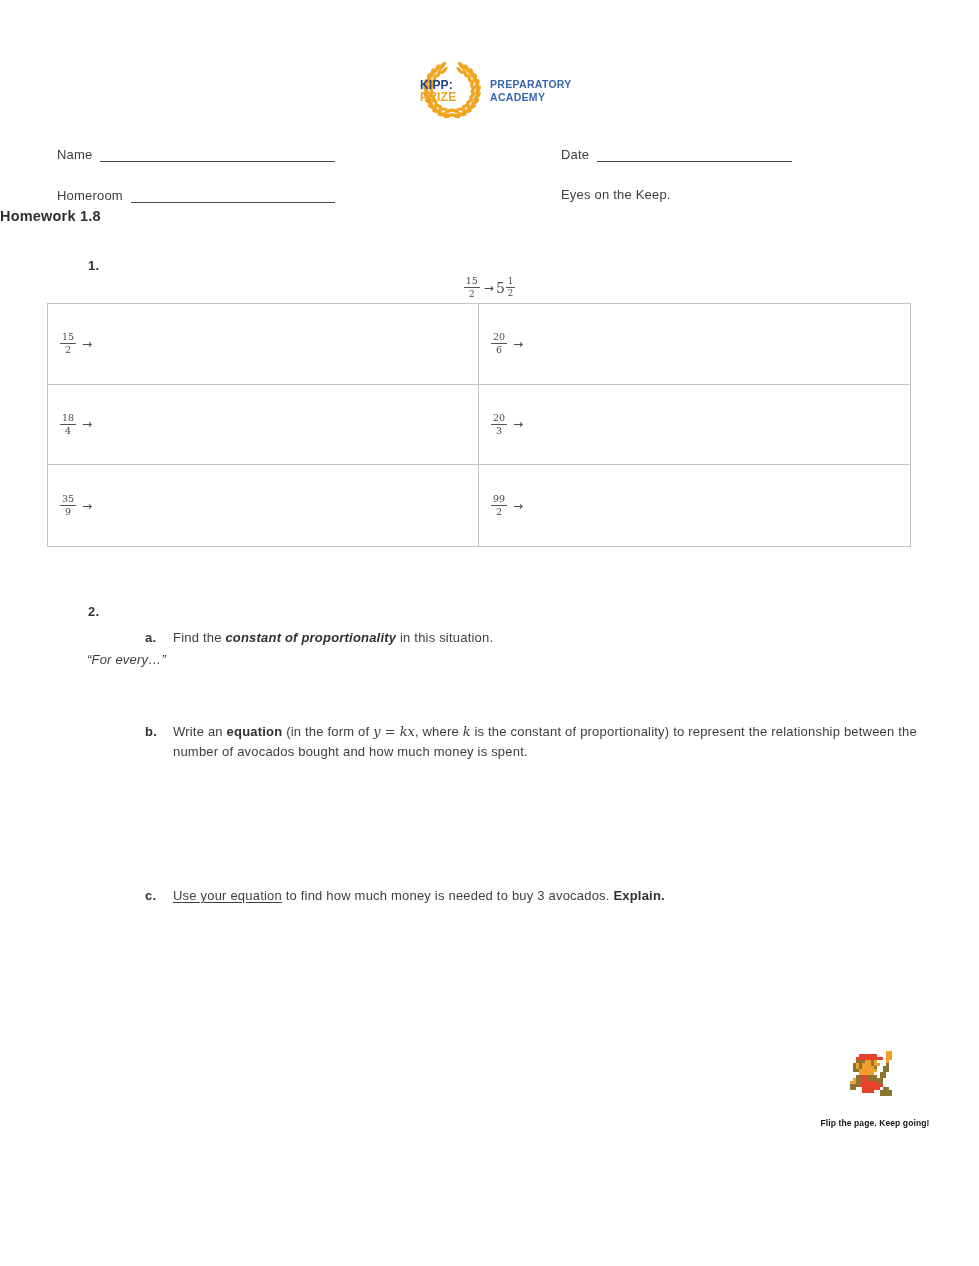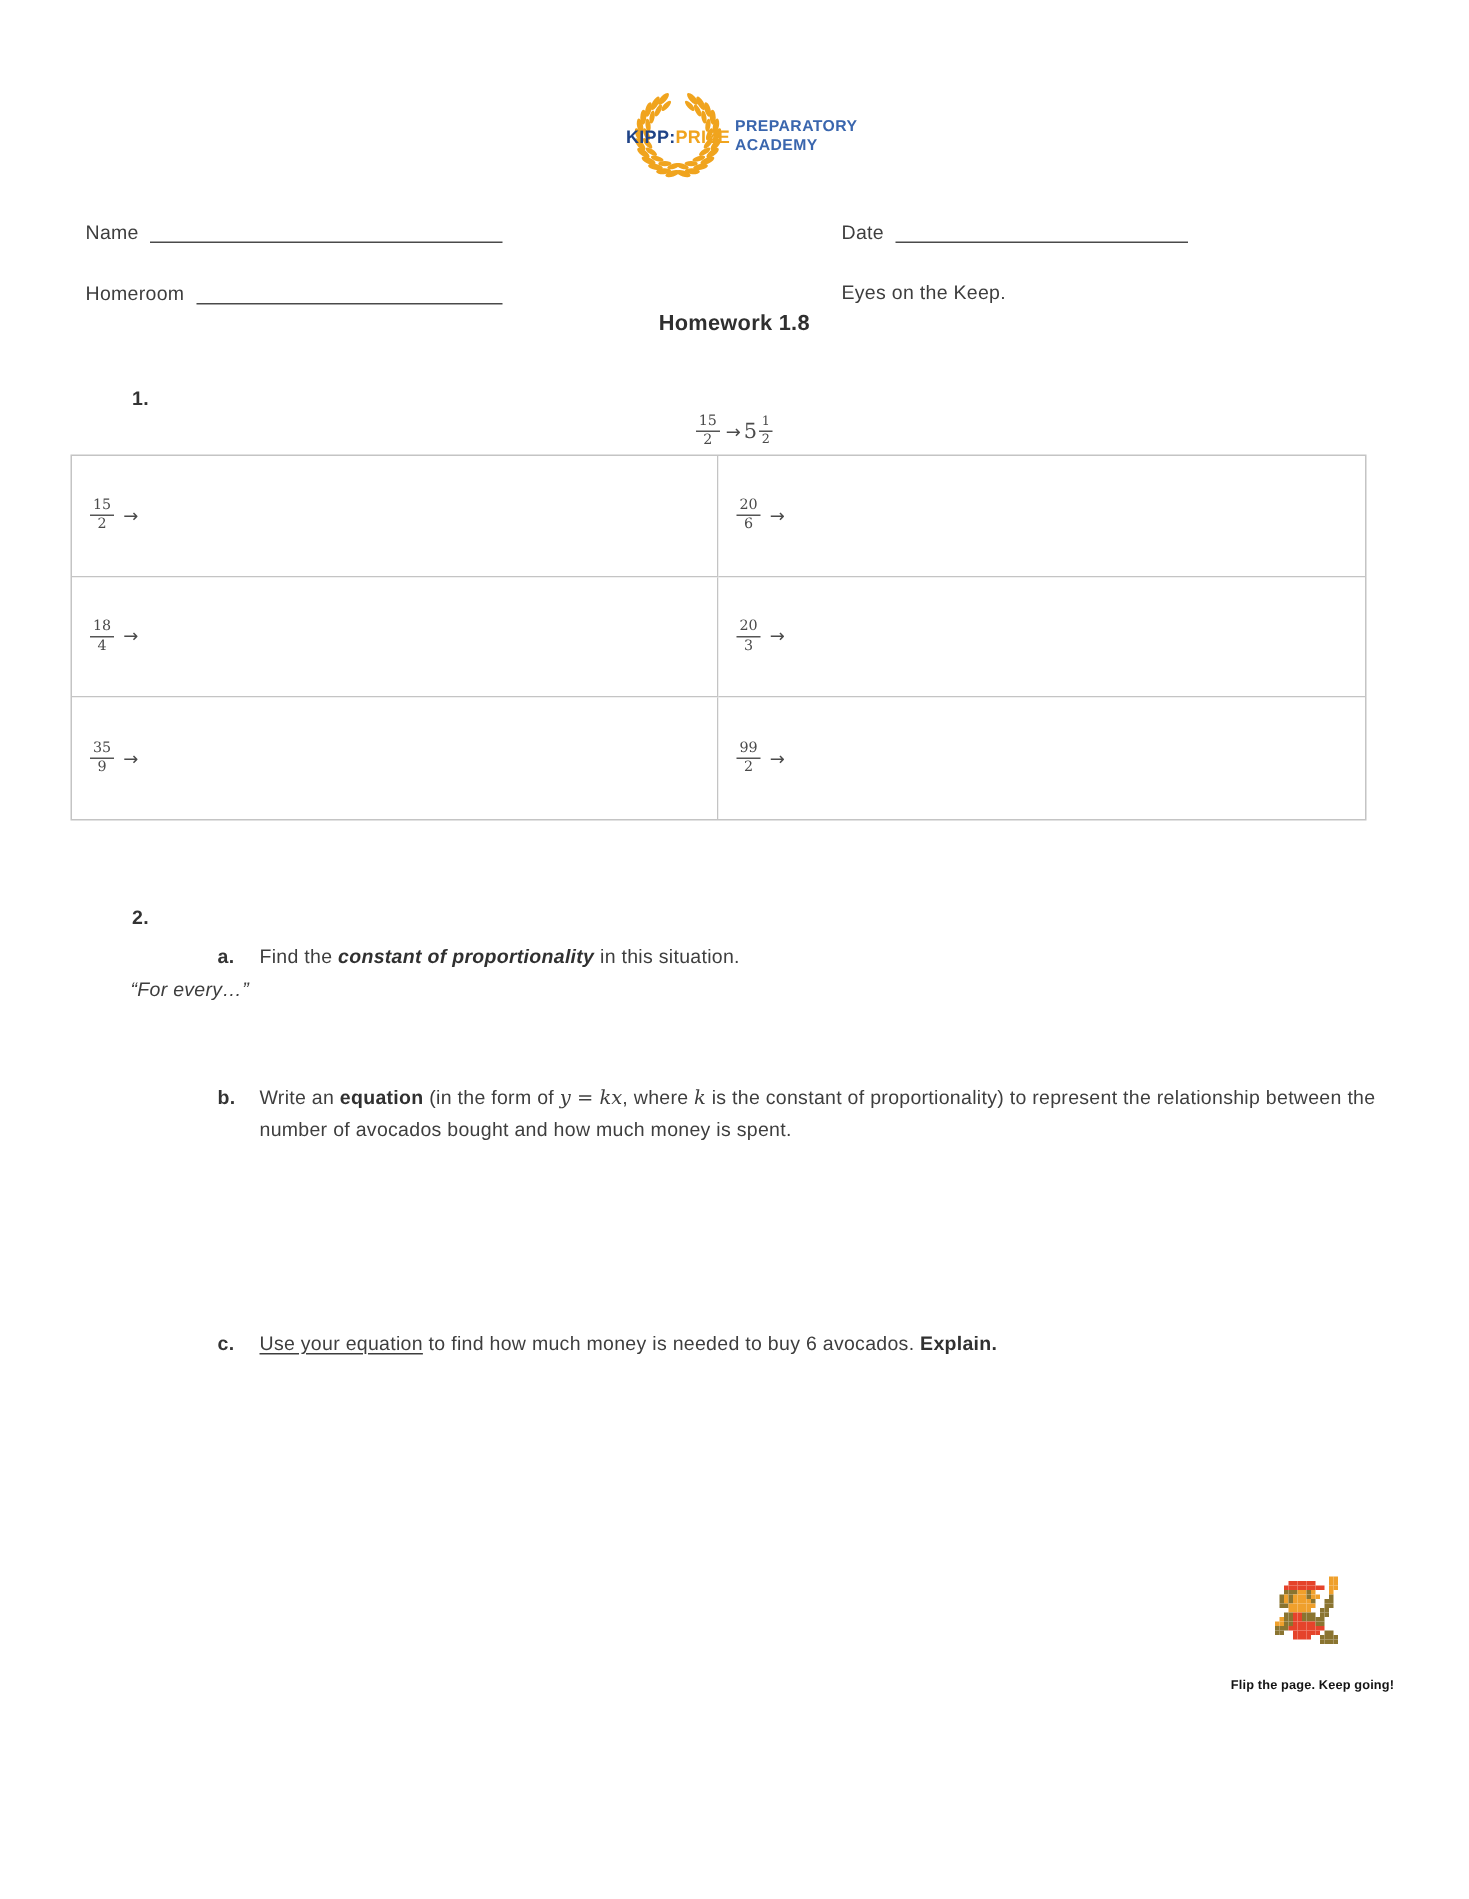--- a/index.html
+++ b/index.html
@@ -4,30 +4,30 @@
 <style>
   html,body{margin:0;padding:0;background:#ffffff;}
   .page{position:relative;width:979px;height:1266px;background:#ffffff;overflow:hidden;
         font-family:"Liberation Sans",sans-serif;color:#3e3e3e;font-size:13px;letter-spacing:0.2px;}
   .abs{position:absolute;}
 
   
   .logo{left:420px;top:60px;display:flex;align-items:center;}
   .wreath-wrap{position:relative;width:64px;height:62px;flex:none;}
   .wreath-wrap svg{position:absolute;left:0;top:0;}
-  .wreath-text{position:absolute;left:0;top:0;width:64px;height:62px;display:flex;flex-direction:row;
-               align-items:center;justify-content:center;line-height:12px;font-weight:bold;font-size:12px;letter-spacing:0.2px;}
+  .wreath-text{position:absolute;left:0;top:0;width:64px;height:62px;display:flex;flex-direction:column;
+               justify-content:center;line-height:12px;font-weight:bold;font-size:12px;letter-spacing:0.2px;}
   .academy-text{margin-left:6px;font-weight:bold;font-size:10.5px;line-height:13px;letter-spacing:0.3px;}
 
   
   .fill-row{display:flex;align-items:flex-end;height:16px;}
   .fill-row .lbl{flex:none;padding-right:8px;}
   .blank{flex:1;border-bottom:1px solid #4a4a4a;height:15px;}
   .motto{font-size:13px;}
-  .hw-title{left:0;top:208px;width:100%;text-align:center;font-weight:bold;font-size:14.5px;color:#2f2f2f;}
+  .hw-title{left:0;top:208px;width:100%;font-weight:bold;font-size:14.5px;color:#2f2f2f;}
 
   
   .qline{display:flex;}
   .qnum{flex:none;width:27px;font-weight:bold;color:#333;}
   .sub-item{display:flex;line-height:20px;}
   .sub-lbl{flex:none;width:28px;font-weight:bold;color:#333;}
   .sub-text{width:745px;}
   b{color:#303030;}
   .bi{font-weight:bold;font-style:italic;color:#303030;}
   .math{font-family:"DejaVu Serif",serif;font-style:italic;letter-spacing:0;}
@@ -211,21 +211,21 @@
 
   <div class="abs ital" style="left:87px;top:652px;">“For every…”</div>
 
   <div class="abs sub-item" style="left:145px;top:722px;">
     <span class="sub-lbl">b.</span>
     <span class="sub-text"><span>Write an </span><b>equation</b><span> (in the form of </span><span class="math">y = kx</span><span>, where </span><span class="math">k</span><span> is the constant of proportionality) to represent the relationship between the number of avocados bought and how much money is spent.</span></span>
   </div>
 
   <div class="abs sub-item" style="left:145px;top:886px;">
     <span class="sub-lbl">c.</span>
-    <span class="sub-text"><span class="under">Use your equation</span><span> to find how much money is needed to buy 6 avocados. </span><b>Explain.</b></span>
+    <span class="sub-text"><span class="under">Use your equation</span><span> to find how much money is needed to buy 3 avocados. </span><b>Explain.</b></span>
   </div>
 
   <div class="abs mario">
       <div style="display: flex; height: 3px;">
         <span style="width: 3px; height: 3px; flex: 0 0 auto;"></span>
         <span style="width: 3px; height: 3px; flex: 0 0 auto;"></span>
         <span style="width: 3px; height: 3px; flex: 0 0 auto;"></span>
         <span style="width: 3px; height: 3px; flex: 0 0 auto;"></span>
         <span style="width: 3px; height: 3px; flex: 0 0 auto;"></span>
         <span style="width: 3px; height: 3px; flex: 0 0 auto;"></span>

